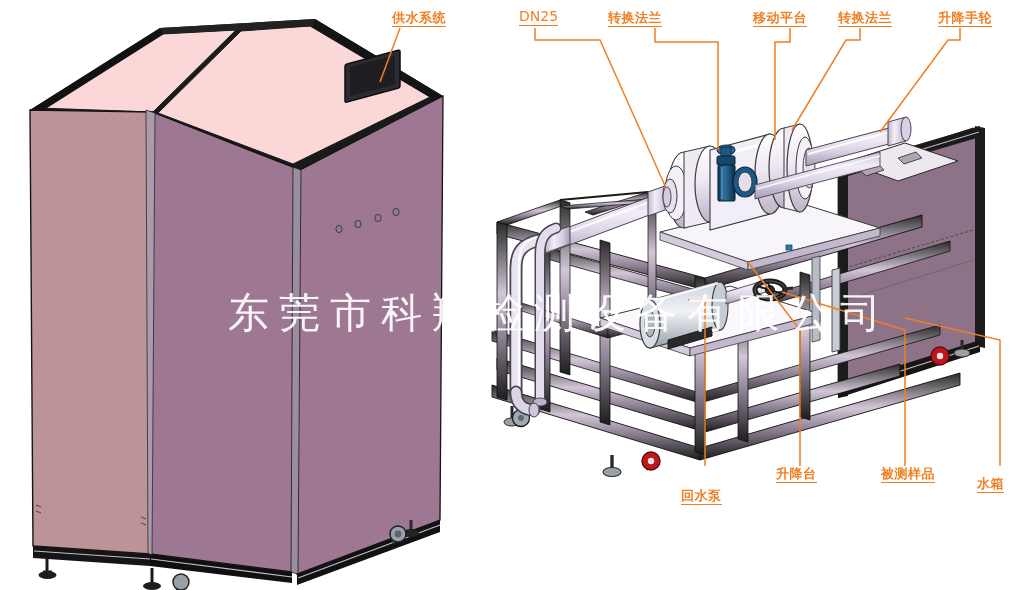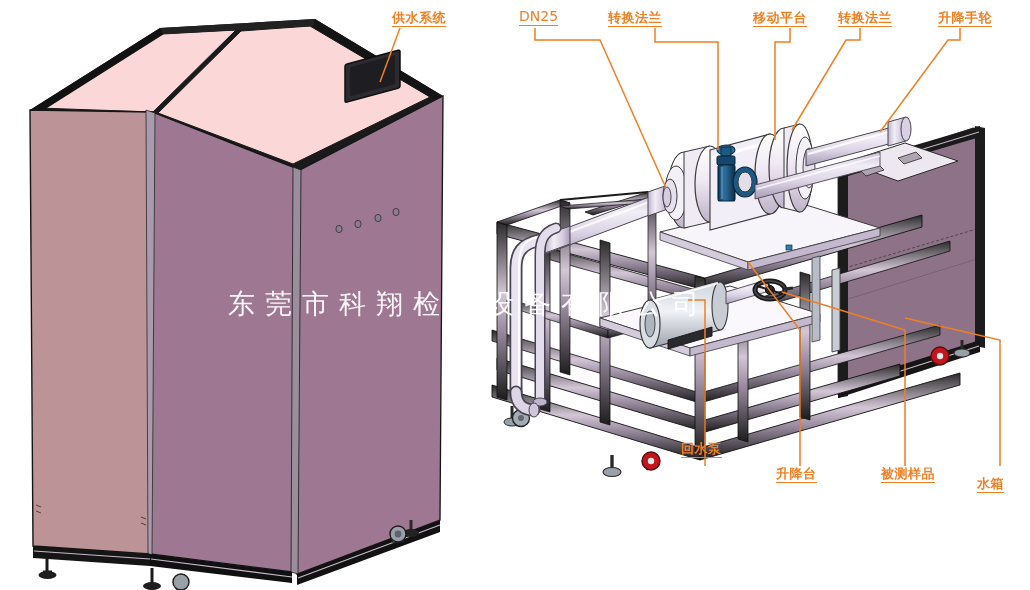--- a/index.html
+++ b/index.html
@@ -5,21 +5,21 @@
   html,body{margin:0;padding:0;background:#fff;}
   body{width:1030px;height:590px;position:relative;overflow:hidden;
        font-family:"DejaVu Sans","Liberation Sans",sans-serif;}
   #stage{position:absolute;inset:0;width:1030px;height:590px;background:#ffffff;}
   svg.layer{position:absolute;left:0;top:0;width:1030px;height:590px;}
   .lbl{position:absolute;color:#F07F22;font-size:13px;font-weight:bold;
        white-space:nowrap;border-bottom:1.6px solid #F07F22;
        padding-bottom:1px;line-height:15px;letter-spacing:0.5px;}
   .lbl.lat{font-family:"DejaVu Sans","Liberation Sans",sans-serif;font-weight:normal;font-size:14px;letter-spacing:0;}
   #watermark{position:absolute;left:228px;top:286px;width:600px;height:50px;
-             color:rgba(255,255,255,0.93);font-size:27px;letter-spacing:10px;
+             color:rgba(255,255,255,0.93);font-size:41px;letter-spacing:10px;
              font-family:"DejaVu Sans","Liberation Sans",sans-serif;
              pointer-events:none;white-space:nowrap;}
 </style>
 </head>
 <body>
 
 <div id="stage">
 
   <svg class="layer" viewBox="0 0 1030 590">
     <defs>
@@ -316,21 +316,21 @@
   <div class="lbl lat" style="left:519px;top:9px;">DN25</div>
 
   <div class="lbl" style="left:608px;top:10px;">转换法兰</div>
 
   <div class="lbl" style="left:753px;top:10px;">移动平台</div>
 
   <div class="lbl" style="left:838px;top:10px;">转换法兰</div>
 
   <div class="lbl" style="left:938px;top:10px;">升降手轮</div>
 
-  <div class="lbl" style="left:681px;top:441px;">回水泵</div>
+  <div class="lbl" style="left:681px;top:488px;">回水泵</div>
 
   <div class="lbl" style="left:776px;top:466px;">升降台</div>
 
   <div class="lbl" style="left:881px;top:466px;">被测样品</div>
 
   <div class="lbl" style="left:977px;top:476px;">水箱</div>
 
 </div>
 
 </body></html>

